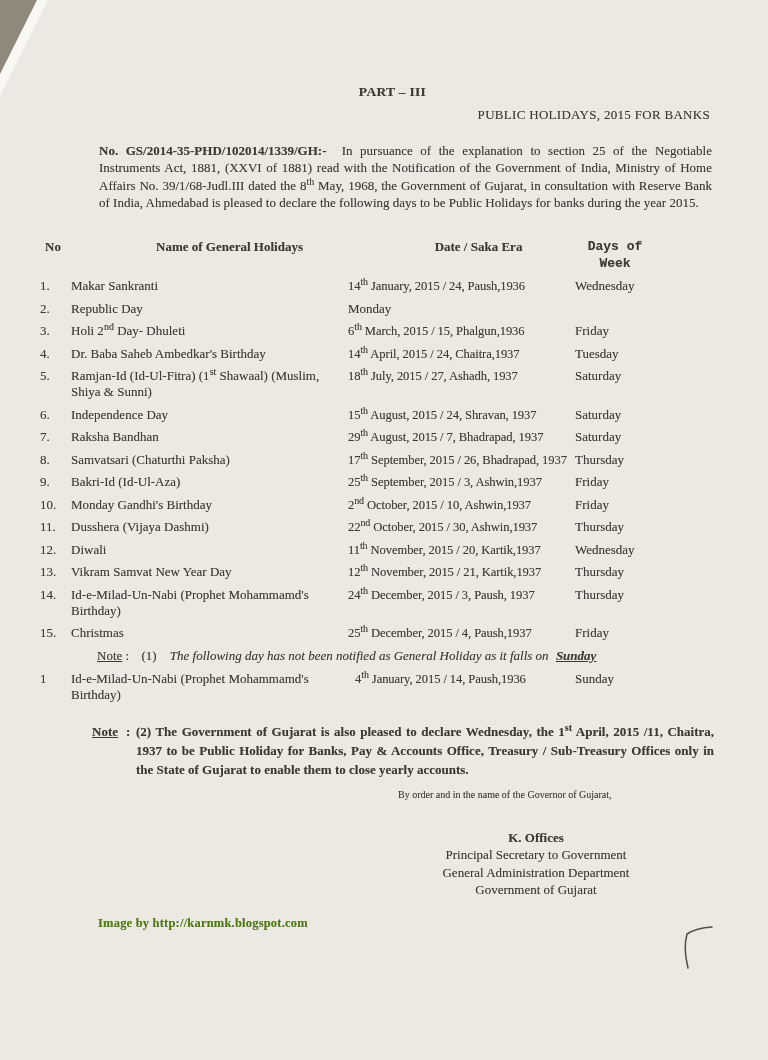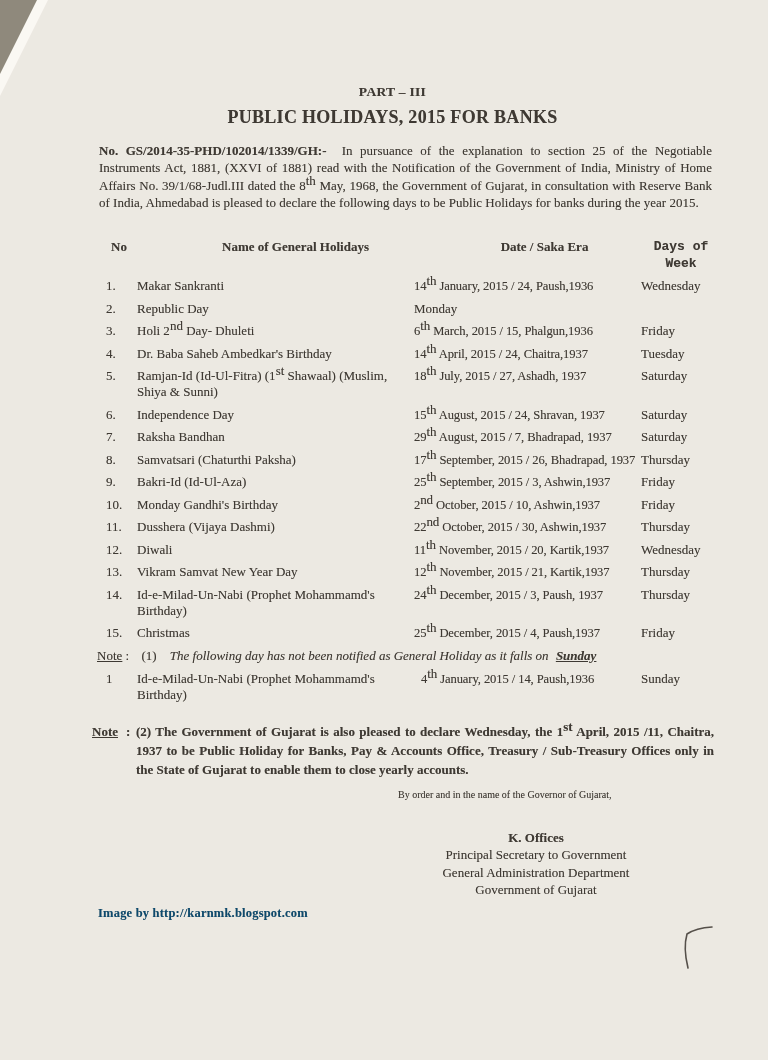--- a/index.html
+++ b/index.html
@@ -15,61 +15,61 @@
   }
   .page *{text-shadow:0 0 .6px rgba(62,57,51,.38);}
   
   .corner-light{position:absolute;top:0;left:0;width:60px;height:110px;
     background:#faf8f3;clip-path:polygon(0 0,48px 0,0 96px);}
   .corner-dark{position:absolute;top:0;left:0;width:60px;height:110px;
     background:#8f897c;clip-path:polygon(0 0,37px 0,0 74px);}
   
   .part-title{position:absolute;top:84px;left:75px;width:635px;text-align:center;
     font-weight:bold;font-size:13.5px;letter-spacing:.3px;}
-  .doc-title{position:absolute;top:107px;left:75px;width:635px;text-align:center;
-    font-weight:bold;font-size:18px;letter-spacing:.3px;}
+  .doc-title{position:absolute;top:107px;left:75px;width:635px;text-align:right;
+    font-weight:normal;font-size:13px;letter-spacing:.3px;}
   
   .intro{position:absolute;top:142px;left:99px;width:613px;
     font-size:13px;line-height:17.4px;text-align:justify;}
   .intro b{font-weight:bold;}
   
   .flow{position:absolute;top:233px;left:0;width:768px;}
-  .thead,.trow{display:grid;grid-template-columns:31px 277px 227px 80px;padding-left:80px;margin-left:26px;}
+  .thead,.trow{display:grid;grid-template-columns:31px 277px 227px 80px;padding-left:40px;}
   .thead{margin-top:5px;margin-bottom:6px;font-weight:bold;font-size:13px;line-height:17px;}
   .h-no{padding-left:5px;}
   .h-name{text-align:center;position:relative;left:20px;}
   .h-date{text-align:center;position:relative;left:17px;}
   .h-day{text-align:center;font-family:Liberation Mono, monospace;}
   .trow{font-size:13px;line-height:16px;margin-bottom:6.5px;}
   .c-no{}
   .c-name{padding-right:10px;}
   .c-date{font-size:12.6px;white-space:nowrap;letter-spacing:-.1px;}
   .c-day{}
-  sup{font-size:13px;line-height:0;vertical-align:super;}
+  sup{font-size:10px;line-height:0;vertical-align:super;}
   
   .note1{padding-left:97px;font-size:13px;line-height:16px;margin-top:2px;margin-bottom:7px;}
   .note-label{text-decoration:underline;}
   .note1 .n1-num{margin:0 10px 0 9px;}
   .n1-text{font-style:italic;}
   .n1-sunday{font-style:italic;font-weight:bold;text-decoration:underline;margin-left:4px;}
   
   .noterow{margin-bottom:19px;}
   .noterow .c-date{padding-left:7px;}
   
   .note2{position:relative;font-size:13px;line-height:19px;margin-bottom:8px;font-weight:bold;}
   .note2 .note-label{position:absolute;left:92px;top:0;}
   .note2 .note-colon{position:absolute;left:126px;top:0;}
   .note2-text{margin-left:136px;width:578px;text-align:justify;}
   
   .closing{margin-left:398px;font-size:10px;line-height:16px;margin-bottom:26px;}
   .signature{margin-left:380px;width:312px;text-align:center;font-size:13px;line-height:17.5px;}
   .sig-name{font-weight:bold;}
   
-  .watermark{margin-left:98px;margin-top:7px;font-weight:bold;font-size:12.5px;
-    color:#0c4a6e;letter-spacing:.2px;}
+  .watermark{margin-left:98px;margin-top:17px;font-weight:bold;font-size:12.5px;
+    color:#4d7c0f;letter-spacing:.2px;}
   
   .pen-mark{position:absolute;left:668px;top:918px;}
 </style>
 </head>
 <body>
 
 <div class="page">
 
   <div class="corner-light"></div>
   <div class="corner-dark"></div>

